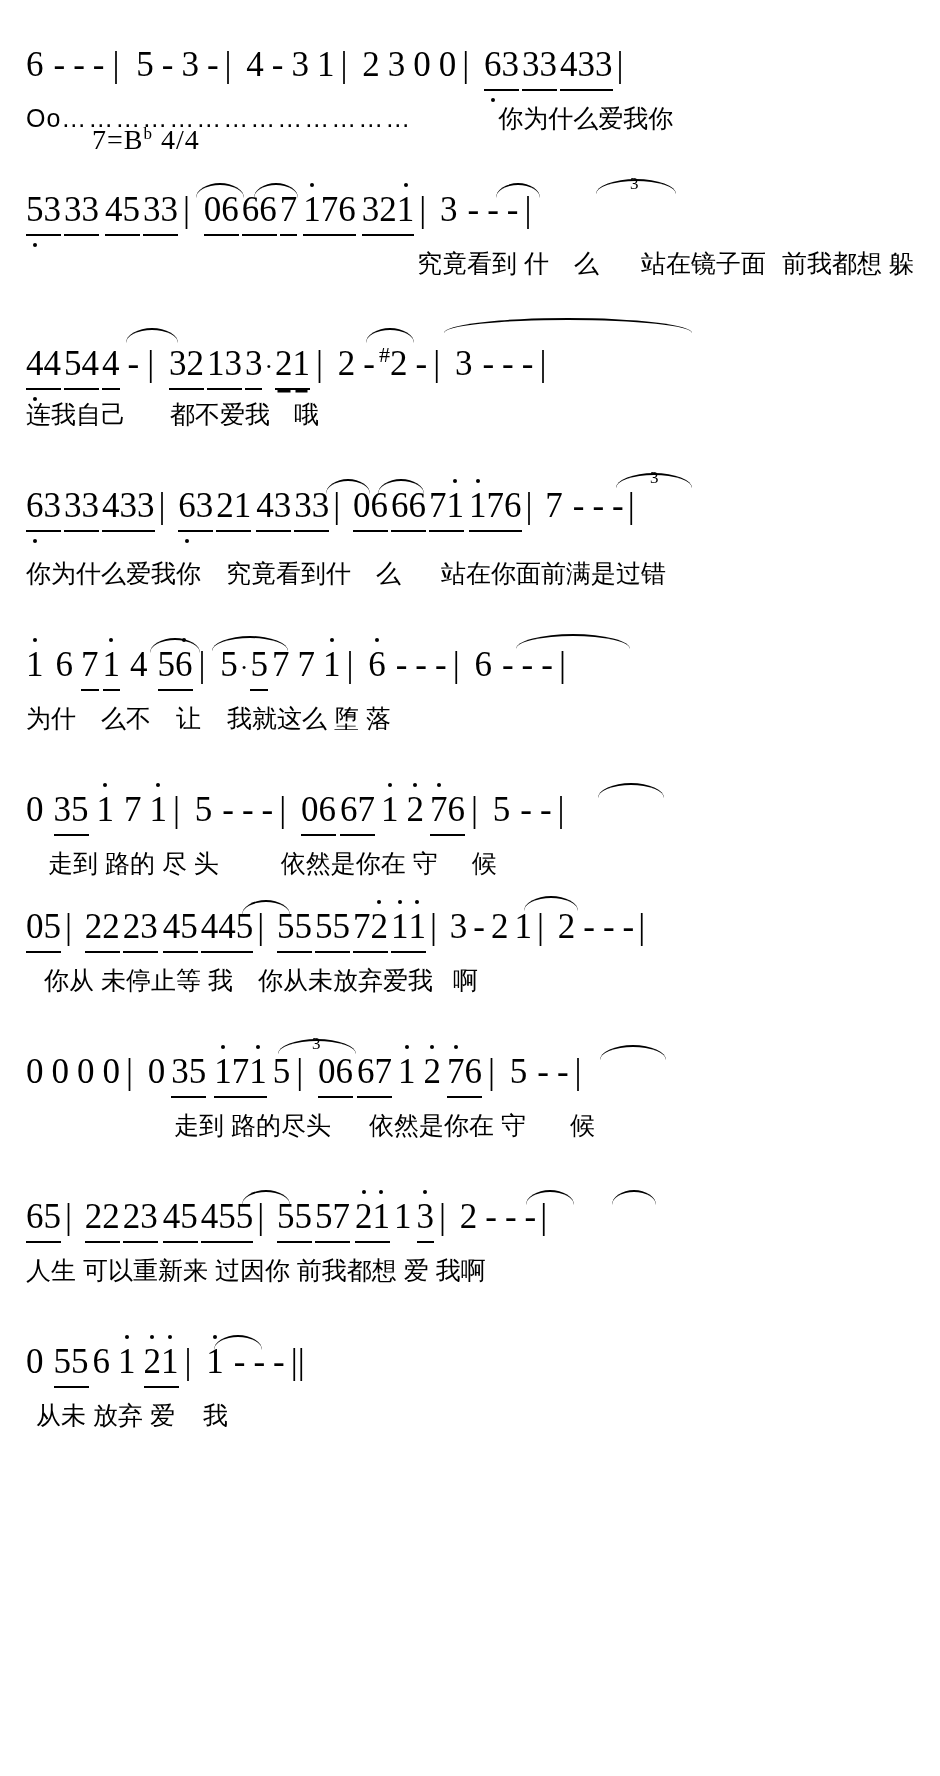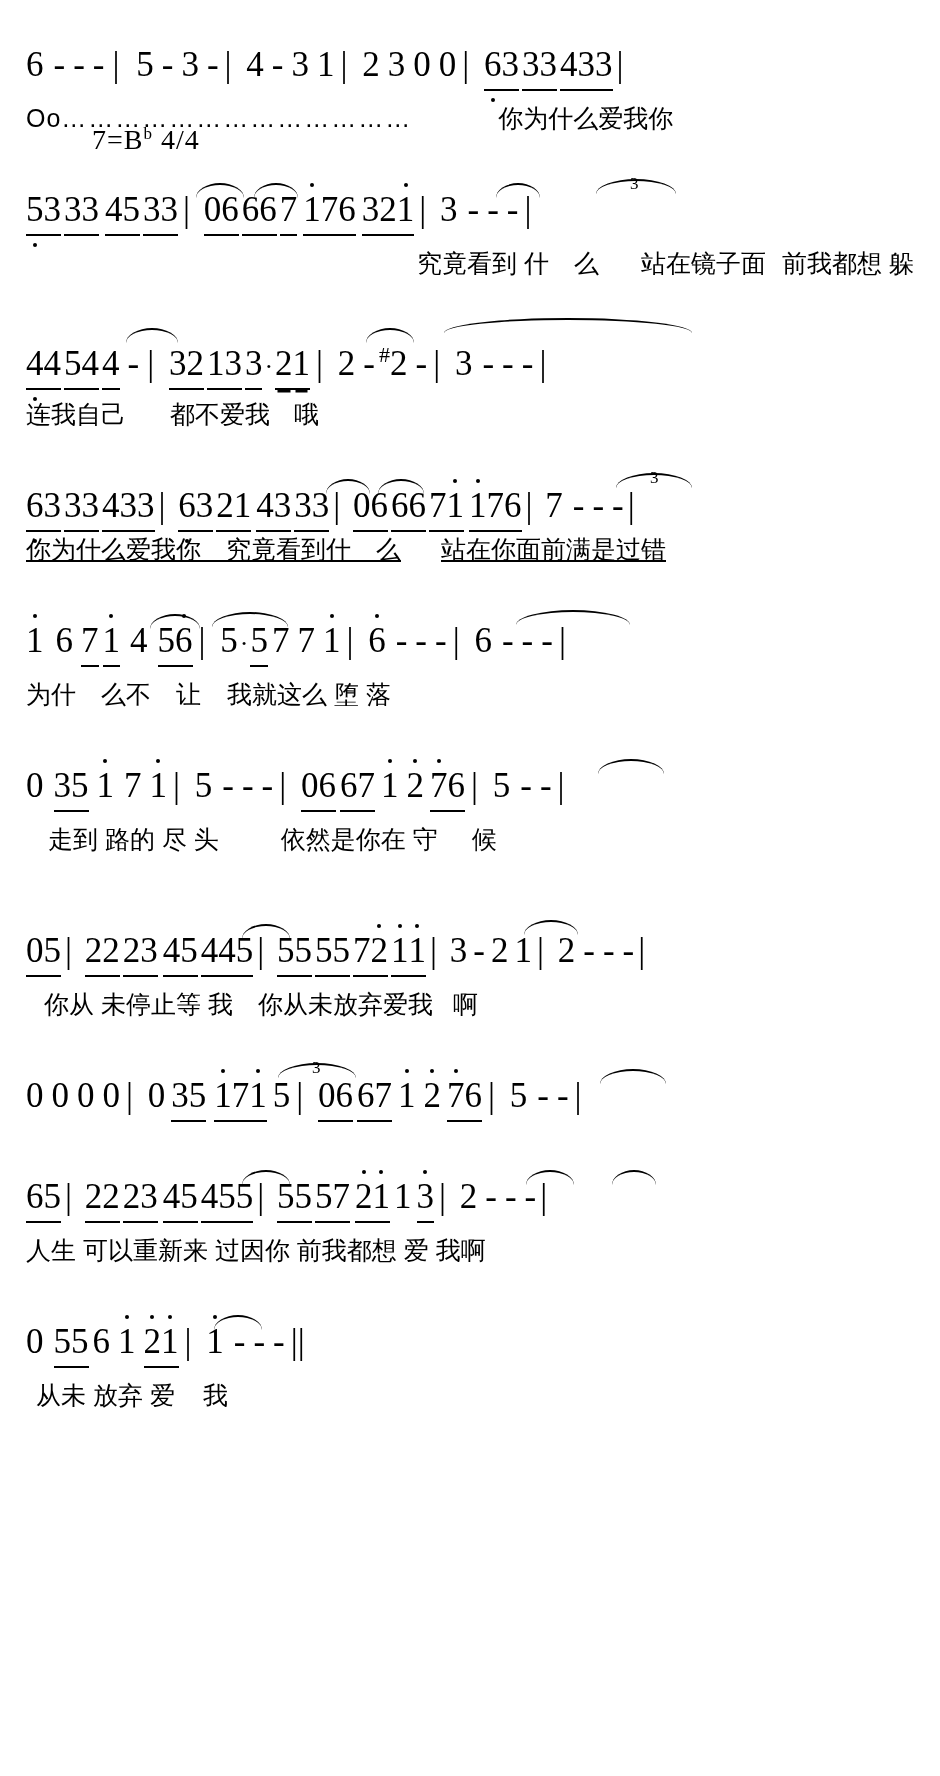--- a/index.html
+++ b/index.html
@@ -188,21 +188,21 @@
     <div class="notes">
       <span class="slur" style="left:300px; top:-4px; width:44px;"></span>
       <span class="slur" style="left:352px; top:-4px; width:46px;"></span>
       <span class="slur" style="left:590px; top:-10px; width:76px;"></span>
       <span class="triplet" style="left:624px; top:-28px;">3</span>
       <span class="n u1 dotlow">6</span><span class="n u1">3</span><span class="sp" style="width:3px"></span><span class="n u1">3</span><span class="n u1">3</span><span class="sp" style="width:3px"></span><span class="n u1">4</span><span class="n u1">3</span><span class="n u1">3</span><span class="sp" style="width:4px"></span>|<span class="sp" style="width:4px"></span>
       <span class="n u1 dotlow">6</span><span class="n u1">3</span><span class="sp" style="width:3px"></span><span class="n u1">2</span><span class="n u1">1</span><span class="sp" style="width:5px"></span><span class="n u1">4</span><span class="n u1">3</span><span class="sp" style="width:3px"></span><span class="n u1">3</span><span class="n u1">3</span><span class="sp" style="width:4px"></span>|<span class="sp" style="width:4px"></span>
       <span class="n u1">0</span><span class="n u1">6</span><span class="sp" style="width:3px"></span><span class="n u1">6</span><span class="n u1">6</span><span class="sp" style="width:3px"></span><span class="n u1">7</span><span class="n u1 dothigh">1</span><span class="sp" style="width:5px"></span><span class="n u1 dothigh">1</span><span class="n u1">7</span><span class="n u1">6</span><span class="sp" style="width:4px"></span>|<span class="sp" style="width:4px"></span>
       <span class="n">7</span><span class="sp" style="width:10px"></span>-<span class="sp" style="width:8px"></span>-<span class="sp" style="width:8px"></span>-<span class="sp" style="width:4px"></span>|
     </div>
-    <div class="lyrics" style="margin-top:0;text-decoration:underline;">
+    <div class="lyrics" style="margin-top:24px;">
       你为什么爱我你　究竟看到什　么<span class="sp" style="width:40px"></span>站在你面前满是过错
     </div>
   </div>
 
   <div class="system" style="margin-top:52px;">
     <div class="notes">
       <span class="slur" style="left:124px; top:-4px; width:50px;"></span>
       <span class="slur" style="left:186px; top:-6px; width:76px;"></span>
       <span class="slur" style="left:490px; top:-8px; width:114px;"></span>
       <span class="n dothigh">1</span><span class="sp" style="width:12px"></span><span class="n">6</span><span class="sp" style="width:8px"></span><span class="n u1">7</span><span class="sp" style="width:4px"></span><span class="n u1 dothigh">1</span><span class="sp" style="width:10px"></span><span class="n">4</span><span class="sp" style="width:10px"></span><span class="n u1">5</span><span class="n u1 dothigh">6</span><span class="sp" style="width:6px"></span>|<span class="sp" style="width:6px"></span>
@@ -221,21 +221,21 @@
       <span class="n">0</span><span class="sp" style="width:10px"></span><span class="n u1">3</span><span class="n u1">5</span><span class="sp" style="width:8px"></span><span class="n dothigh">1</span><span class="sp" style="width:10px"></span><span class="n">7</span><span class="sp" style="width:8px"></span><span class="n dothigh">1</span><span class="sp" style="width:6px"></span>|<span class="sp" style="width:6px"></span>
       <span class="n">5</span><span class="sp" style="width:10px"></span>-<span class="sp" style="width:8px"></span>-<span class="sp" style="width:8px"></span>-<span class="sp" style="width:6px"></span>|<span class="sp" style="width:6px"></span>
       <span class="n u1">0</span><span class="n u1">6</span><span class="sp" style="width:4px"></span><span class="n u1">6</span><span class="n u1">7</span><span class="sp" style="width:6px"></span><span class="n dothigh">1</span><span class="sp" style="width:8px"></span><span class="n dothigh">2</span><span class="sp" style="width:6px"></span><span class="n u1 dothigh">7</span><span class="n u1">6</span><span class="sp" style="width:6px"></span>|<span class="sp" style="width:6px"></span>
       <span class="n">5</span><span class="sp" style="width:10px"></span>-<span class="sp" style="width:8px"></span>-<span class="sp" style="width:6px"></span>|
     </div>
     <div class="lyrics" style="margin-top:10px;">
       <span class="sp" style="width:22px"></span>走到 路的 尽 头<span class="sp" style="width:62px"></span>依然是你在 守<span class="sp" style="width:34px"></span>候
     </div>
   </div>
 
-  <div class="system" style="margin-top:72px;">
+  <div class="system" style="margin-top:24px;">
     <div class="notes">
       <span class="slur" style="left:216px; top:-4px; width:48px;"></span>
       <span class="slur" style="left:498px; top:-8px; width:54px;"></span>
       <span class="n u1">0</span><span class="n u1">5</span><span class="sp" style="width:4px"></span>|<span class="sp" style="width:4px"></span>
       <span class="n u1">2</span><span class="n u1">2</span><span class="sp" style="width:3px"></span><span class="n u1">2</span><span class="n u1">3</span><span class="sp" style="width:5px"></span><span class="n u1">4</span><span class="n u1">5</span><span class="sp" style="width:3px"></span><span class="n u1">4</span><span class="n u1">4</span><span class="n u1">5</span><span class="sp" style="width:4px"></span>|<span class="sp" style="width:4px"></span>
       <span class="n u1">5</span><span class="n u1">5</span><span class="sp" style="width:3px"></span><span class="n u1">5</span><span class="n u1">5</span><span class="sp" style="width:3px"></span><span class="n u1">7</span><span class="n u1 dothigh">2</span><span class="sp" style="width:3px"></span><span class="n u1 dothigh">1</span><span class="n u1 dothigh">1</span><span class="sp" style="width:4px"></span>|<span class="sp" style="width:4px"></span>
       <span class="n">3</span><span class="sp" style="width:6px"></span>-<span class="sp" style="width:6px"></span><span class="n">2</span><span class="sp" style="width:6px"></span><span class="n">1</span><span class="sp" style="width:5px"></span>|<span class="sp" style="width:5px"></span>
       <span class="n">2</span><span class="sp" style="width:8px"></span>-<span class="sp" style="width:8px"></span>-<span class="sp" style="width:8px"></span>-<span class="sp" style="width:4px"></span>|
     </div>
     <div class="lyrics" style="margin-top:10px;">
@@ -246,20 +246,23 @@
   <div class="system" style="margin-top:52px;">
     <div class="notes">
       <span class="slur" style="left:252px; top:-10px; width:78px;"></span>
       <span class="triplet" style="left:286px; top:-28px;">3</span>
       <span class="slur" style="left:574px; top:-4px; width:66px;"></span>
       <span class="n">0</span><span class="sp" style="width:8px"></span><span class="n">0</span><span class="sp" style="width:8px"></span><span class="n">0</span><span class="sp" style="width:8px"></span><span class="n">0</span><span class="sp" style="width:6px"></span>|<span class="sp" style="width:6px"></span>
       <span class="n">0</span><span class="sp" style="width:6px"></span><span class="n u1">3</span><span class="n u1">5</span><span class="sp" style="width:8px"></span><span class="n u1 dothigh">1</span><span class="n u1">7</span><span class="n u1 dothigh">1</span><span class="sp" style="width:6px"></span><span class="n">5</span><span class="sp" style="width:6px"></span>|<span class="sp" style="width:6px"></span>
       <span class="n u1">0</span><span class="n u1">6</span><span class="sp" style="width:4px"></span><span class="n u1">6</span><span class="n u1">7</span><span class="sp" style="width:6px"></span><span class="n dothigh">1</span><span class="sp" style="width:8px"></span><span class="n dothigh">2</span><span class="sp" style="width:6px"></span><span class="n u1 dothigh">7</span><span class="n u1">6</span><span class="sp" style="width:6px"></span>|<span class="sp" style="width:6px"></span>
       <span class="n">5</span><span class="sp" style="width:10px"></span>-<span class="sp" style="width:8px"></span>-<span class="sp" style="width:6px"></span>|
     </div>
+    <div class="lyrics" style="margin-top:10px;">
+      <span class="sp" style="width:148px"></span>走到 路的尽头<span class="sp" style="width:38px"></span>依然是你在 守<span class="sp" style="width:44px"></span>候
+    </div>
   </div>
 
   <div class="system" style="margin-top:52px;">
     <div class="notes">
       <span class="slur" style="left:216px; top:-4px; width:48px;"></span>
       <span class="slur" style="left:500px; top:-4px; width:48px;"></span>
       <span class="slur" style="left:586px; top:-4px; width:44px;"></span>
       <span class="n u1">6</span><span class="n u1">5</span><span class="sp" style="width:4px"></span>|<span class="sp" style="width:4px"></span>
       <span class="n u1">2</span><span class="n u1">2</span><span class="sp" style="width:3px"></span><span class="n u1">2</span><span class="n u1">3</span><span class="sp" style="width:5px"></span><span class="n u1">4</span><span class="n u1">5</span><span class="sp" style="width:3px"></span><span class="n u1">4</span><span class="n u1">5</span><span class="n u1">5</span><span class="sp" style="width:4px"></span>|<span class="sp" style="width:4px"></span>
       <span class="n u1">5</span><span class="n u1">5</span><span class="sp" style="width:3px"></span><span class="n u1">5</span><span class="n u1">7</span><span class="sp" style="width:5px"></span><span class="n u1 dothigh">2</span><span class="n u1 dothigh">1</span><span class="sp" style="width:4px"></span><span class="n">1</span><span class="sp" style="width:5px"></span><span class="n u1 dothigh">3</span><span class="sp" style="width:5px"></span>|<span class="sp" style="width:5px"></span>

